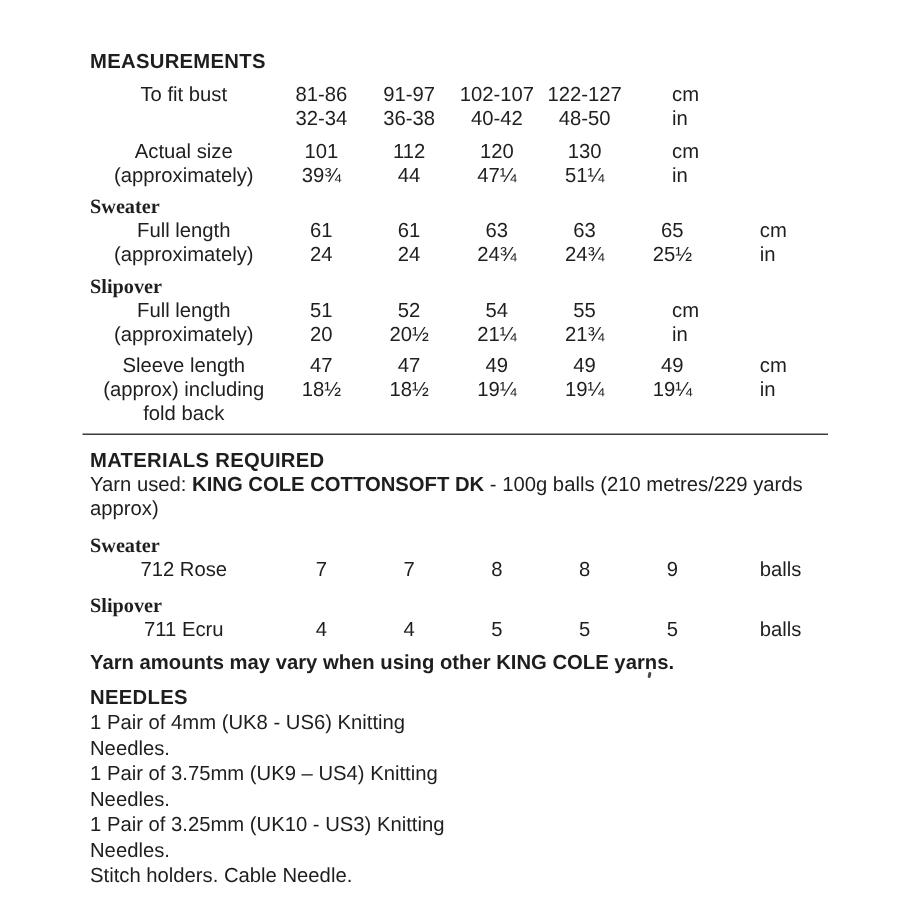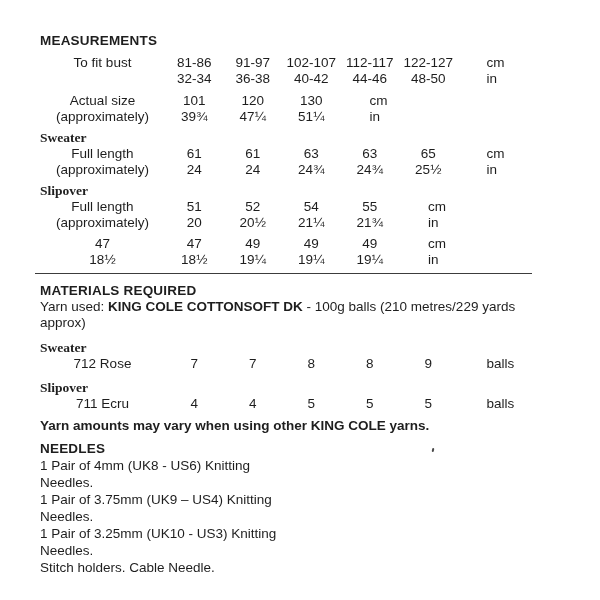--- a/index.html
+++ b/index.html
@@ -4,21 +4,21 @@
 <style>
   * { margin:0; padding:0; box-sizing:border-box; }
   html,body { width:600px; height:600px; background:#ffffff; }
   body {
     font-family:"Liberation Sans", sans-serif;
     font-size:13.5px;
     color:#1e1e1e;
     position:relative;
     overflow:hidden;
   }
-  .page { padding:33px 40px 0 40px; }
+  .page { padding:33px 40px 0 60px; }
 
   .sec-title { font-weight:700; line-height:16px; letter-spacing:0.2px; }
 
   
   .mblock { margin-top:6px; }
   .mblock.tight { margin-top:5px; }
   .subhead { font-weight:700; line-height:16px;font-family:Liberation Serif, serif; }
   .mrow {
     display:grid;
     grid-template-columns:125px 58.5px 58.5px 58.5px 58.5px 58.5px 74.5px;
@@ -71,24 +71,20 @@
       </div>
       <div class="cell v">
         <div>91-97</div>
         <div>36-38</div>
       </div>
       <div class="cell v">
         <div>102-107</div>
         <div>40-42</div>
       </div>
       <div class="cell v">
-        <div>112-117</div>
-        <div>44-46</div>
-      </div>
-      <div class="cell v">
         <div>122-127</div>
         <div>48-50</div>
       </div>
       <div class="cell u">
         <div>cm</div>
         <div>in</div>
       </div>
     </div>
   </section>
 
@@ -96,20 +92,24 @@
     <div class="mrow">
       <div class="cell lbl">
         <div>Actual size</div>
         <div>(approximately)</div>
       </div>
       <div class="cell v">
         <div>101</div>
         <div>39¾</div>
       </div>
       <div class="cell v">
+        <div>112</div>
+        <div>44</div>
+      </div>
+      <div class="cell v">
         <div>120</div>
         <div>47¼</div>
       </div>
       <div class="cell v">
         <div>130</div>
         <div>51¼</div>
       </div>
       <div class="cell u">
         <div>cm</div>
         <div>in</div>
@@ -176,20 +176,25 @@
       </div>
       <div class="cell u">
         <div>cm</div>
         <div>in</div>
       </div>
     </div>
   </section>
 
   <section class="mblock tight">
     <div class="mrow">
+      <div class="cell lbl">
+        <div>Sleeve length</div>
+        <div>(approx) including</div>
+        <div>fold back</div>
+      </div>
       <div class="cell v">
         <div>47</div>
         <div>18½</div>
       </div>
       <div class="cell v">
         <div>47</div>
         <div>18½</div>
       </div>
       <div class="cell v">
         <div>49</div>

